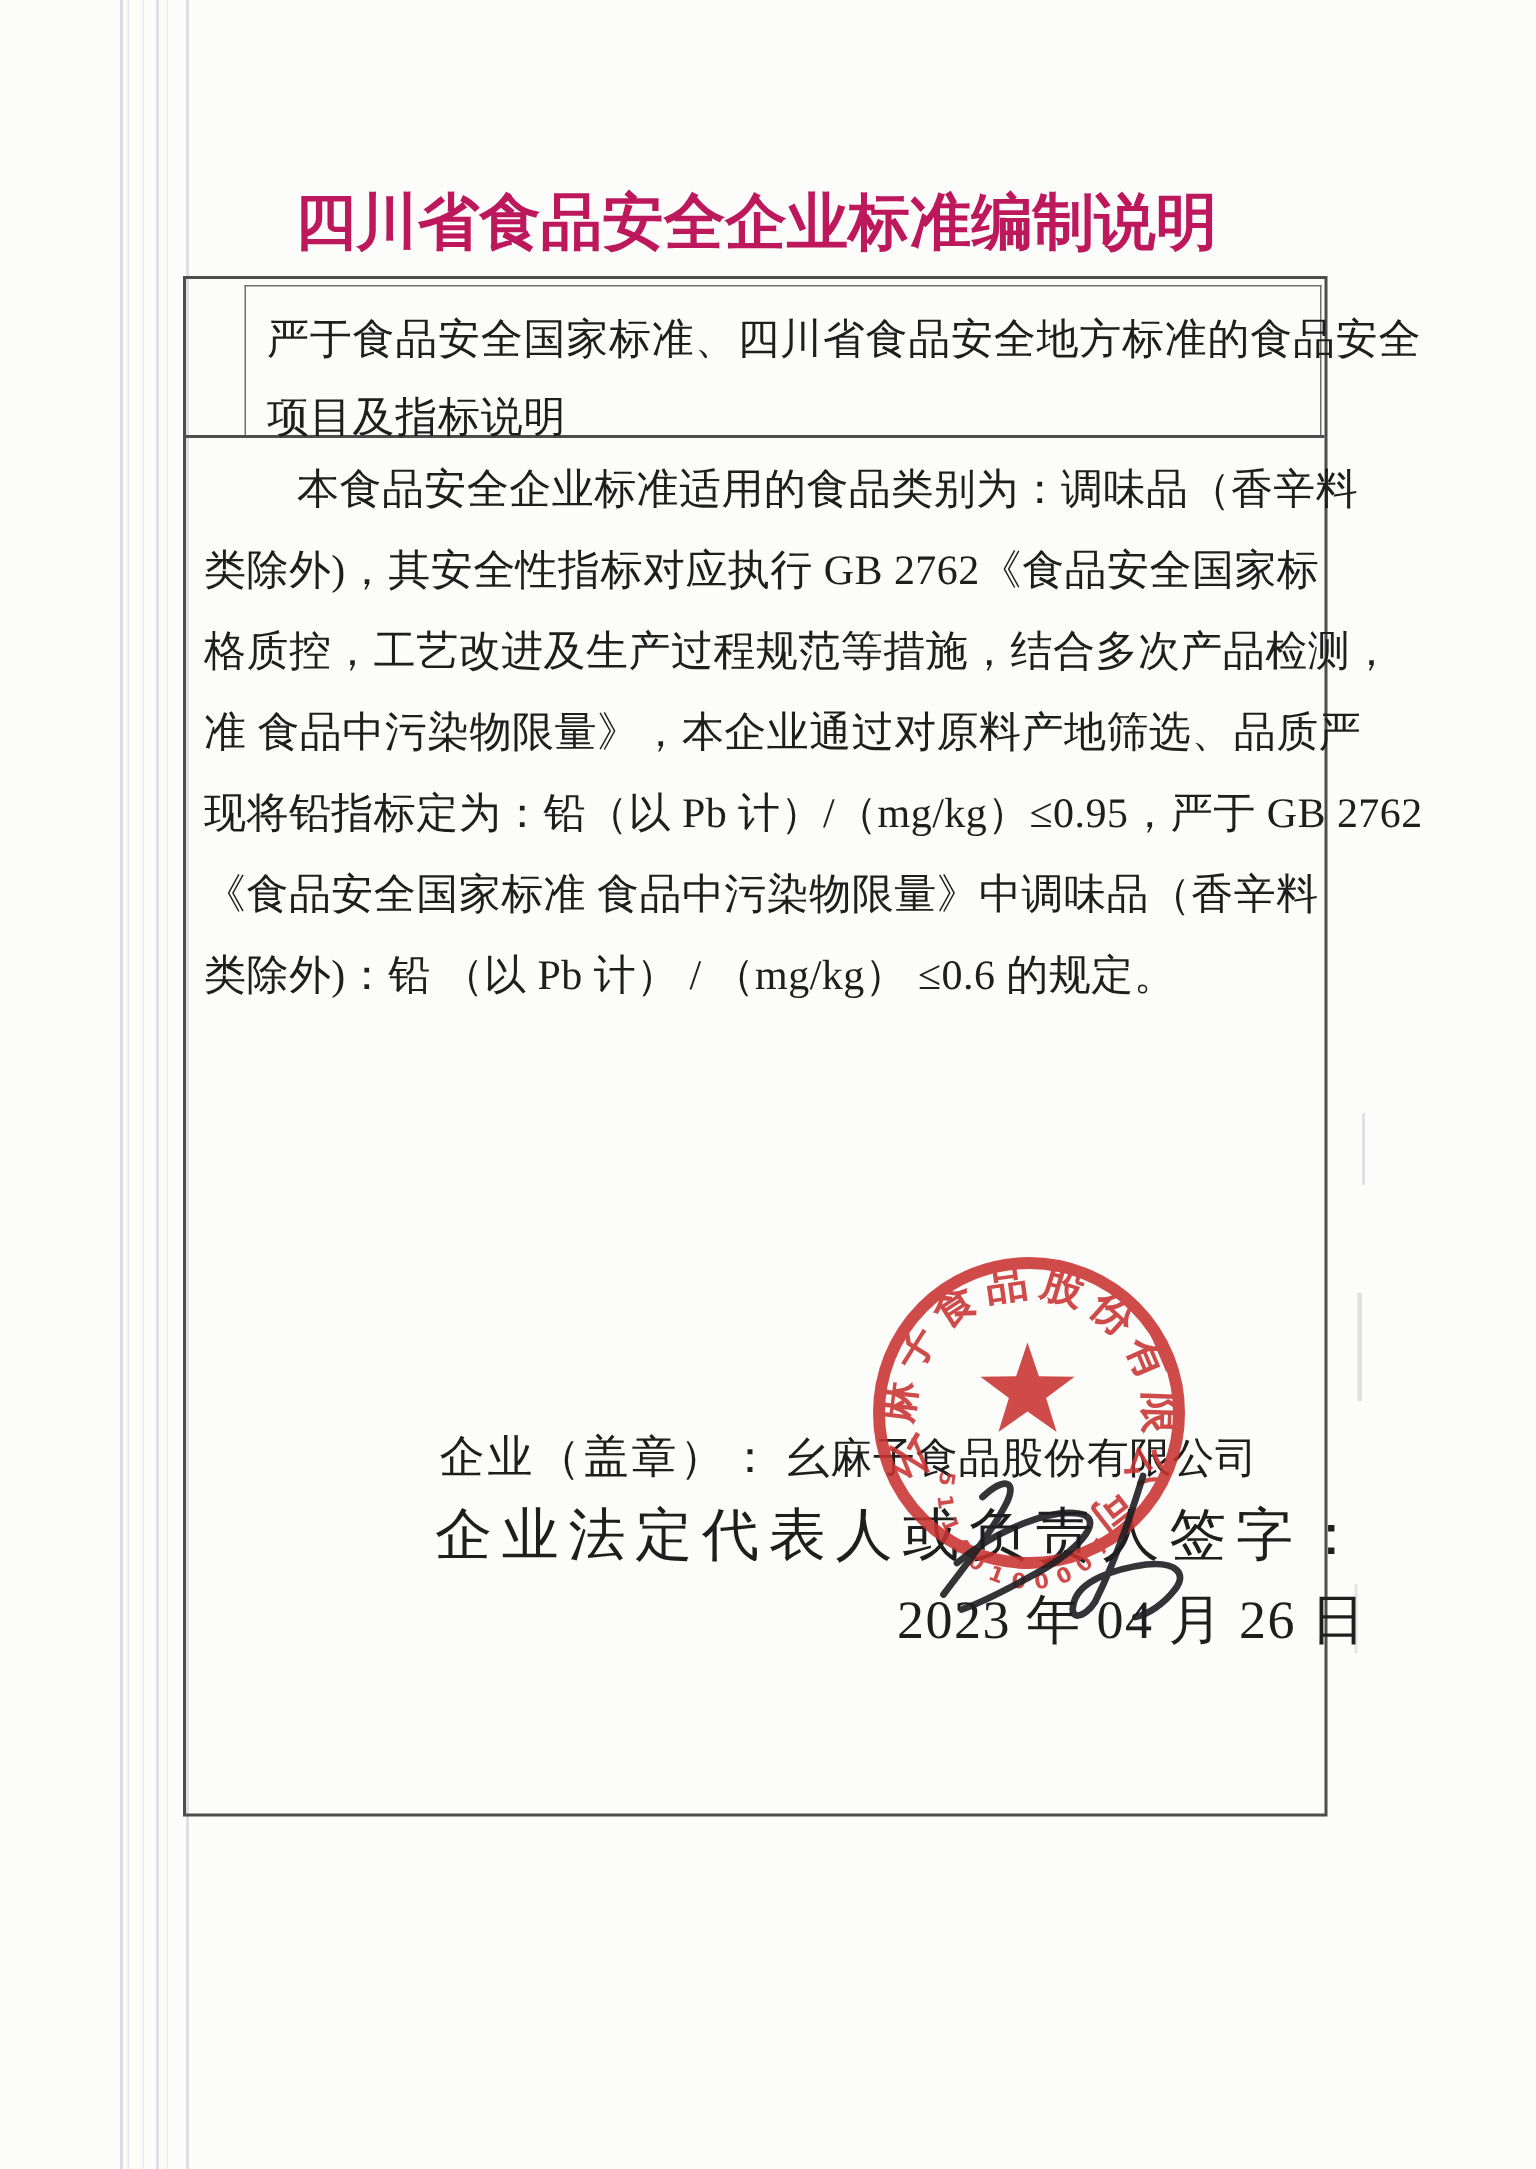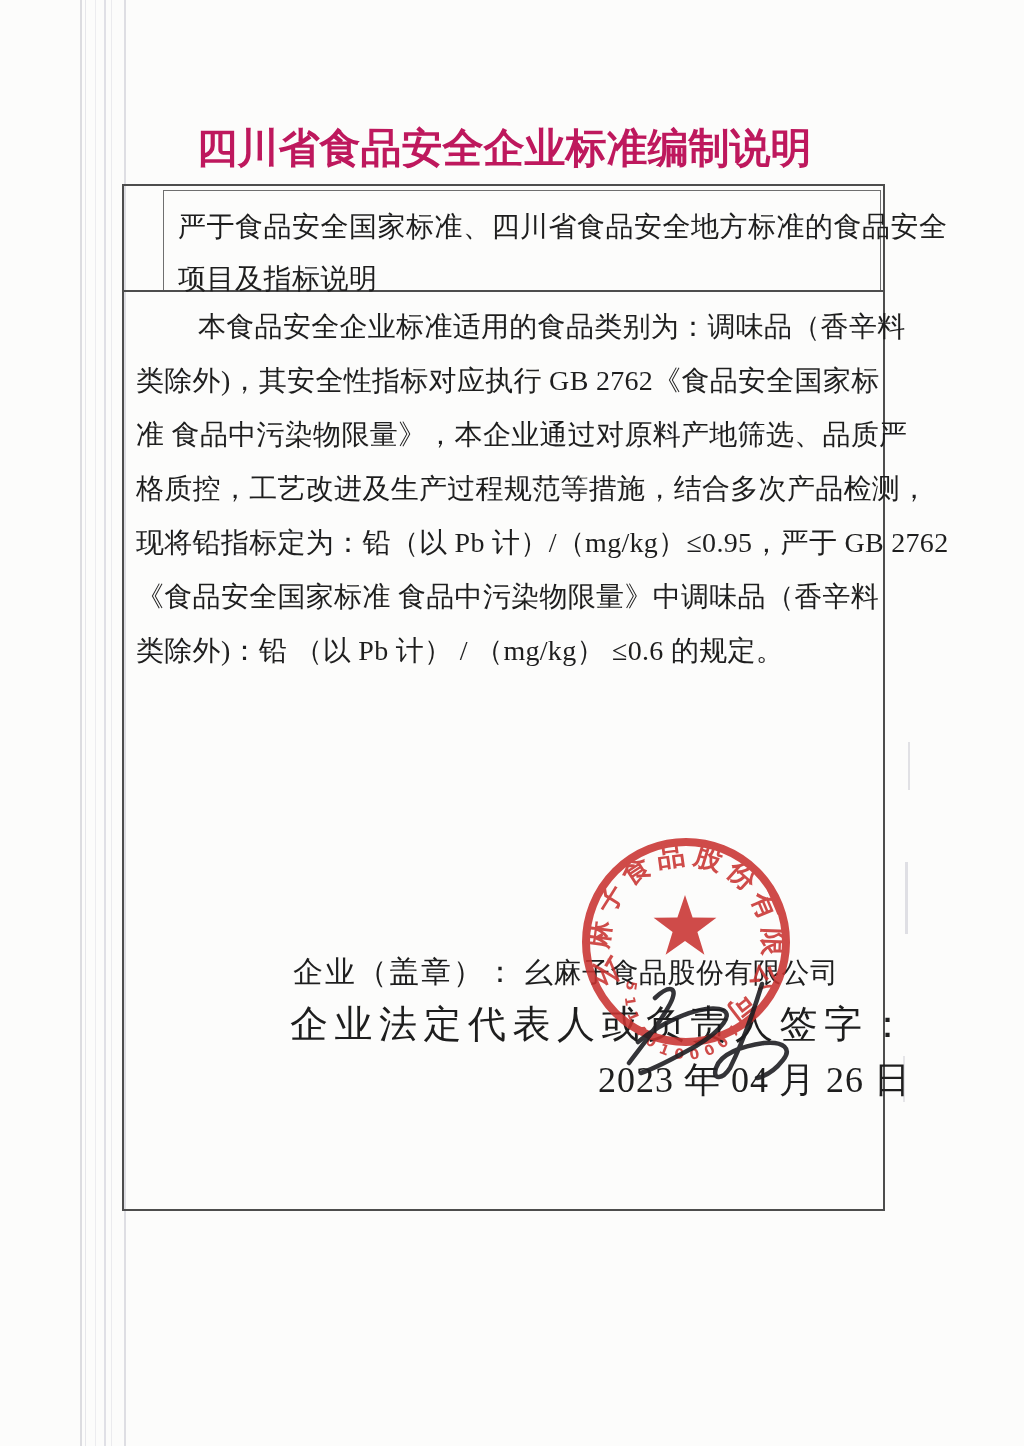--- a/index.html
+++ b/index.html
@@ -106,22 +106,22 @@
   <div class="main-table">
     <div class="header-row">
       <div class="header-inner">
         <div class="tline">严于食品安全国家标准、四川省食品安全地方标准的食品安全</div>
         <div class="tline">项目及指标说明</div>
       </div>
     </div>
     <div class="body-cell">
       <div class="tline indent">本食品安全企业标准适用的食品类别为：调味品（香辛料</div>
       <div class="tline">类除外)，其安全性指标对应执行 GB 2762《食品安全国家标</div>
+      <div class="tline">格质控，工艺改进及生产过程规范等措施，结合多次产品检测，</div>
       <div class="tline">准 食品中污染物限量》，本企业通过对原料产地筛选、品质严</div>
-      <div class="tline">格质控，工艺改进及生产过程规范等措施，结合多次产品检测，</div>
       <div class="tline">现将铅指标定为：铅（以 Pb 计）/（mg/kg）≤0.95，严于 GB 2762</div>
       <div class="tline">《食品安全国家标准 食品中污染物限量》中调味品（香辛料</div>
       <div class="tline">类除外)：铅 （以 Pb 计） / （mg/kg） ≤0.6 的规定。</div>
     </div>
   </div>
 
   <div class="sig-company">
     <span class="label">企业（盖章）：</span><span class="name">幺麻子食品股份有限公司</span>
   </div>
   <div class="sig-signer">企业法定代表人或负责人签字：</div>

